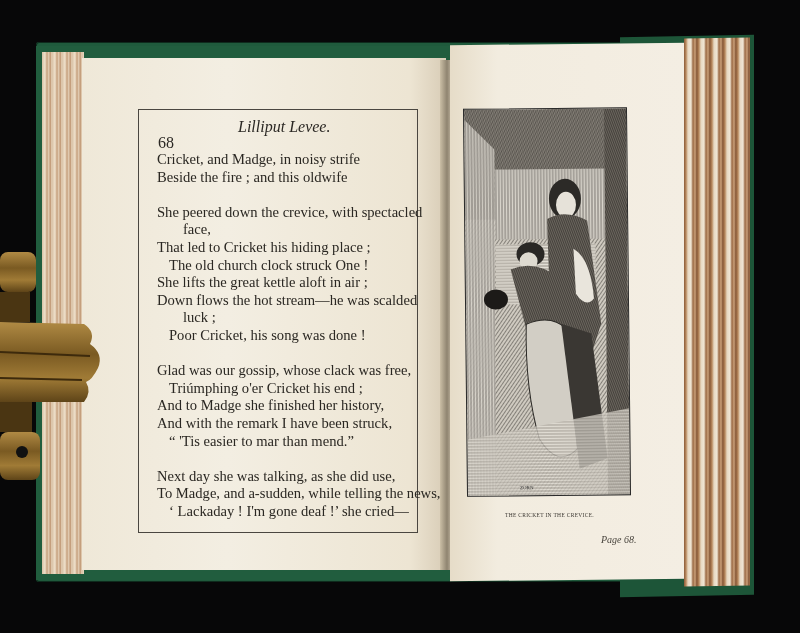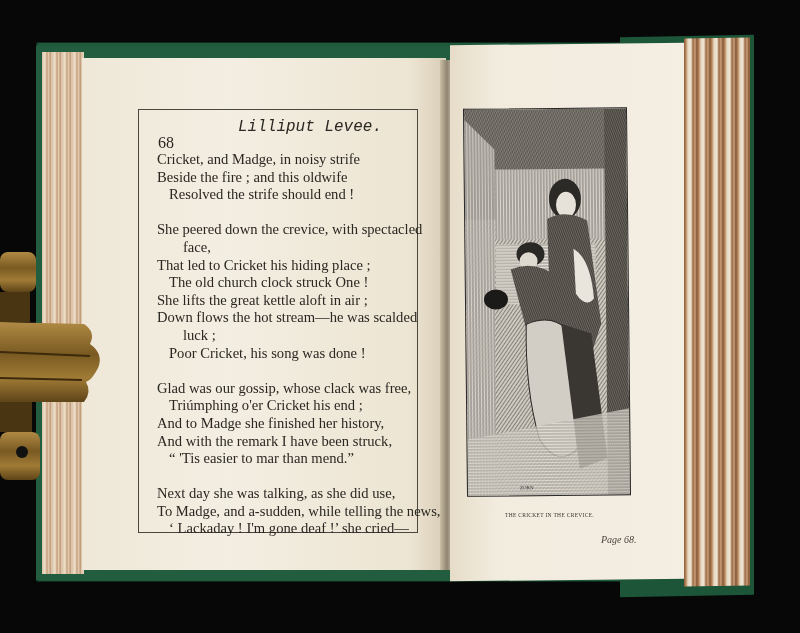--- a/index.html
+++ b/index.html
@@ -54,21 +54,21 @@
       #8a5a38 0px, #b98a5f 2px, #e7d8c2 4px, #f0e6d5 7px, #9a6944 9px, #caa07a 11px, #7d4f30 13px);
     transform: skewY(-1deg);
   }
 
   
   .clasp { position: absolute; left: 0; top: 252px; width: 106px; height: 228px; }
 
   
   .header { position: absolute; left: 158px; top: 118px; width: 252px; font-size: 15px; color: #2b2824; }
   .pnum { position: absolute; left: 0; top: 0; font-family: "Liberation Serif", serif; font-size: 16px; margin-top: 16px; }
-  .running { position: absolute; left: 80px; top: 0; font-style: italic; font-family: Liberation Mono, monospace; font-size: 16px; }
+  .running { position: absolute; left: 80px; top: 0; font-style: italic; font-family: Liberation Serif, serif; font-size: 16px; }
   .poem {
     position: absolute; left: 157px; top: 151px; width: 256px;
     font-family: "Liberation Serif", serif; font-size: 14.6px; line-height: 17.6px;
     color: #2a2722;
   }
   .poem .line { white-space: nowrap; }
   .poem .i1 { padding-left: 12px; }
   .poem .i2 { padding-left: 26px; }
   .poem .gap { height: 17.6px; }
 
@@ -103,21 +103,20 @@
   <div class="frame"></div>
 
   <div class="header">
     <span class="pnum">68</span>
     <span class="running">Lilliput Levee.</span>
   </div>
 
   <div class="poem" id="poem">
       <div class="line">Cricket, and Madge, in noisy strife</div>
       <div class="line">Beside the fire ; and this oldwife</div>
-      <div class="line i1">Resolved the strife should end !</div>
       <div class="gap"></div>
       <div class="line">She peered down the crevice, with spectacled</div>
       <div class="line i2">face,</div>
       <div class="line">That led to Cricket his hiding place ;</div>
       <div class="line i1">The old church clock struck One !</div>
       <div class="line">She lifts the great kettle aloft in air ;</div>
       <div class="line">Down flows the hot stream—he was scalded</div>
       <div class="line i2">luck ;</div>
       <div class="line i1">Poor Cricket, his song was done !</div>
       <div class="gap"></div>

